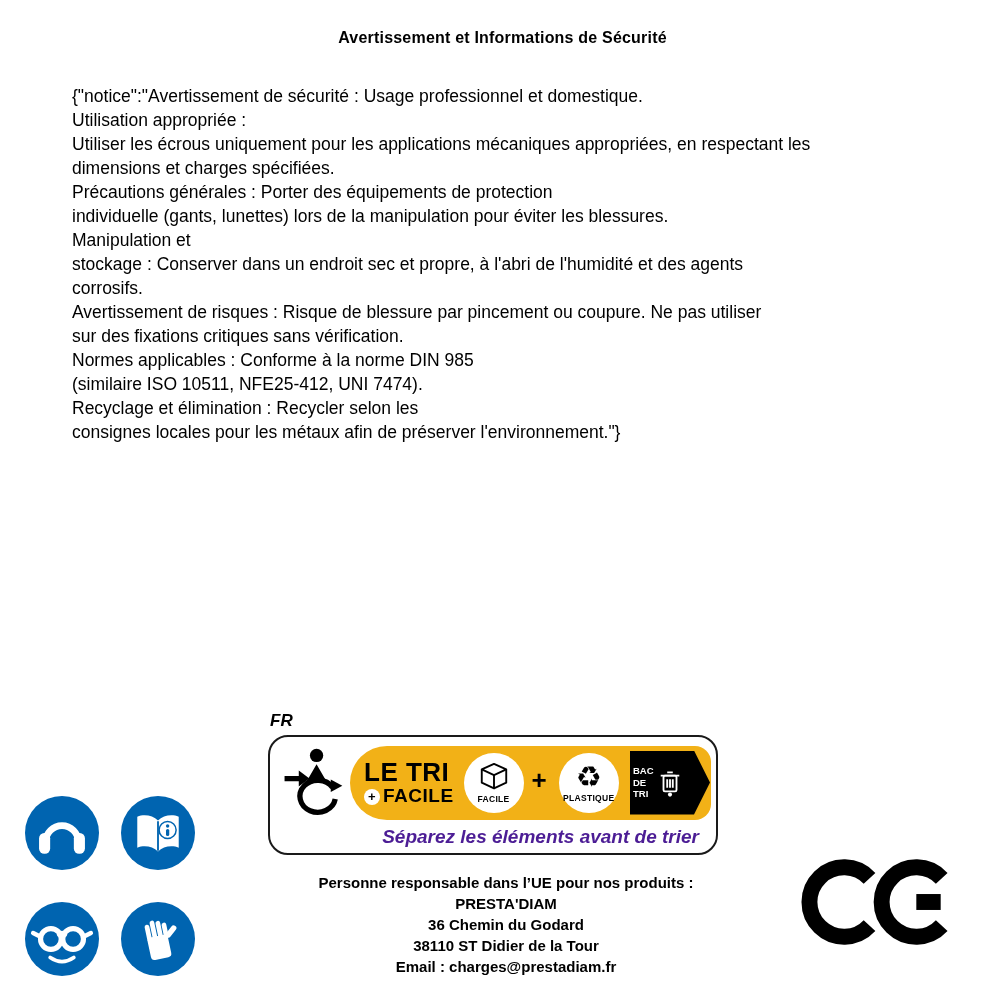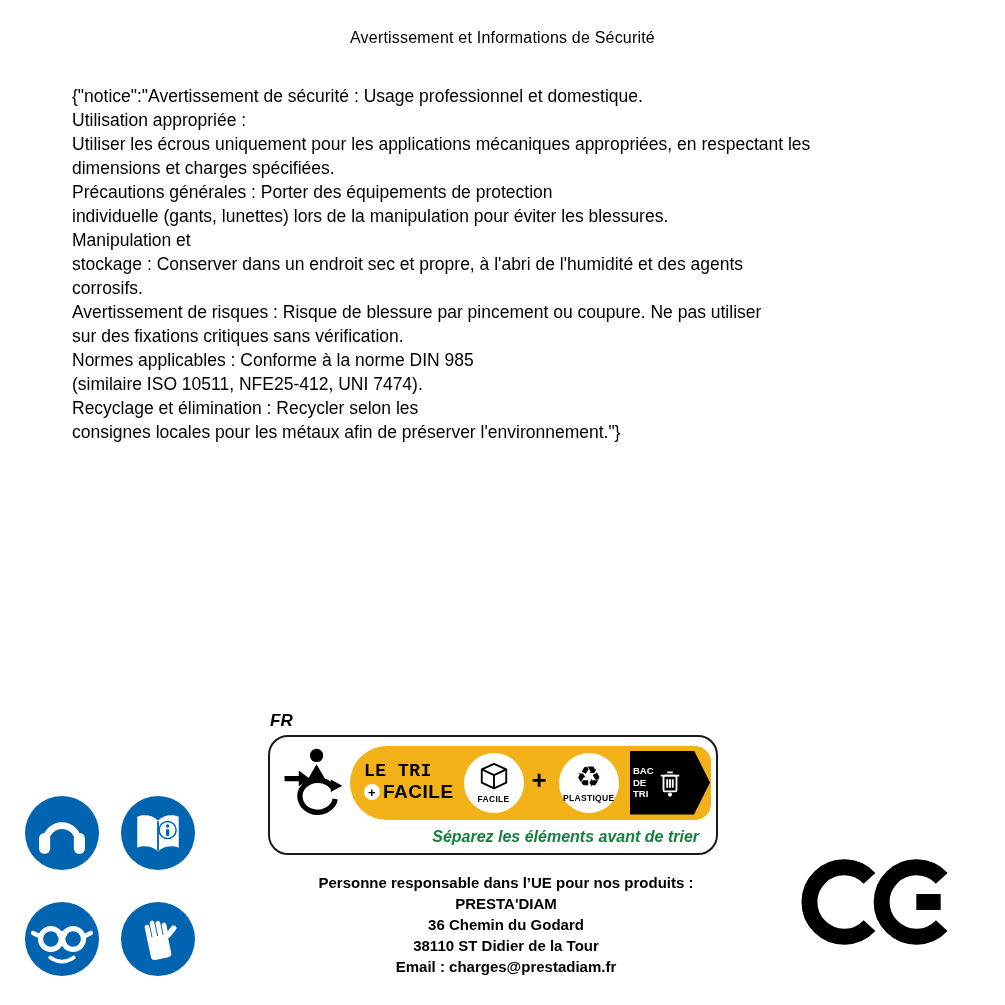--- a/index.html
+++ b/index.html
@@ -3,21 +3,21 @@
 <meta charset="utf-8">
 <style>
   * { margin:0; padding:0; box-sizing:border-box; }
   html,body { background:#ffffff; }
   .page {
     position:relative; width:1005px; height:1005px; background:#fff;
     font-family:"Liberation Sans", sans-serif; color:#000; overflow:hidden;
   }
   .doc-title {
     position:absolute; top:29px; left:0; width:100%;
-    text-align:center; font-size:16px; font-weight:normal; letter-spacing:.2px;
+    text-align:center; font-size:16px; font-weight:bold; letter-spacing:.2px;
   }
   .notice-text {
     position:absolute; left:72px; top:84px; width:872px;
     font-size:17.5px; line-height:24px; white-space:pre-line;
   }
   
   .icons-grid {
     position:absolute; left:25px; top:796px;
     display:grid; grid-template-columns:74px 74px; gap:32px 22px;
   }
@@ -29,21 +29,21 @@
     display:flex; flex-direction:column; padding:4px 5px 3px 6px;
   }
   .tri-top { flex:1; display:flex; align-items:center; }
   .triman { width:64px; height:76px; margin:0 5px 0 5px; flex:none; }
   .tri-yellow {
     flex:1; height:74px; background:#F2B117;
     border-radius:37px 16px 16px 37px;
     display:flex; align-items:center; padding-left:14px; position:relative;
   }
   .tri-headline { display:flex; flex-direction:column; line-height:1.1; flex:none; }
-  .tri-h1 { font-size:18px; font-weight:bold; letter-spacing:.5px;font-family:Liberation Mono, monospace; }
+  .tri-h1 { font-size:26px; font-weight:bold; letter-spacing:.5px; }
   .tri-h2 { display:flex; align-items:center; gap:3px; font-size:19px; font-weight:bold; letter-spacing:.5px; }
   .plus-bubble {
     width:16px; height:16px; border-radius:50%; background:#fff;
     display:flex; align-items:center; justify-content:center;
     font-size:13px; font-weight:bold; line-height:1;
   }
   .material-bubble {
     width:60px; height:60px; border-radius:50%; background:#fff; flex:none;
     display:flex; flex-direction:column; align-items:center; justify-content:center;
     gap:1px; margin-left:10px;
@@ -53,21 +53,21 @@
   .recycle-glyph { font-family:"DejaVu Sans", sans-serif; font-size:29px; line-height:1; }
   .bac-flag {
     width:80px; height:64px; margin-left:auto; margin-right:1px; flex:none;
     background:#000; color:#fff;
     clip-path:polygon(0 0, 80% 0, 100% 50%, 80% 100%, 0 100%);
     display:flex; align-items:center; padding-left:3px; gap:3px;
   }
   .bac-text { font-size:9.5px; font-weight:bold; line-height:1.2; }
   .tri-bottom {
     height:26px; display:flex; align-items:center; justify-content:flex-end;
-    padding-right:12px; font-size:16px; font-style:italic; font-weight:bold; color:#15803d;
+    padding-right:12px; font-size:19px; font-style:italic; font-weight:bold; color:#4c1d95;
   }
   
   .responsible {
     position:absolute; top:872px; left:0; width:1005px;
     text-align:center; font-size:15px; font-weight:bold; line-height:21px;padding-left:7px;
   }
   
   .ce-mark { position:absolute; left:801px; top:855px; }
 </style>
 </head>

